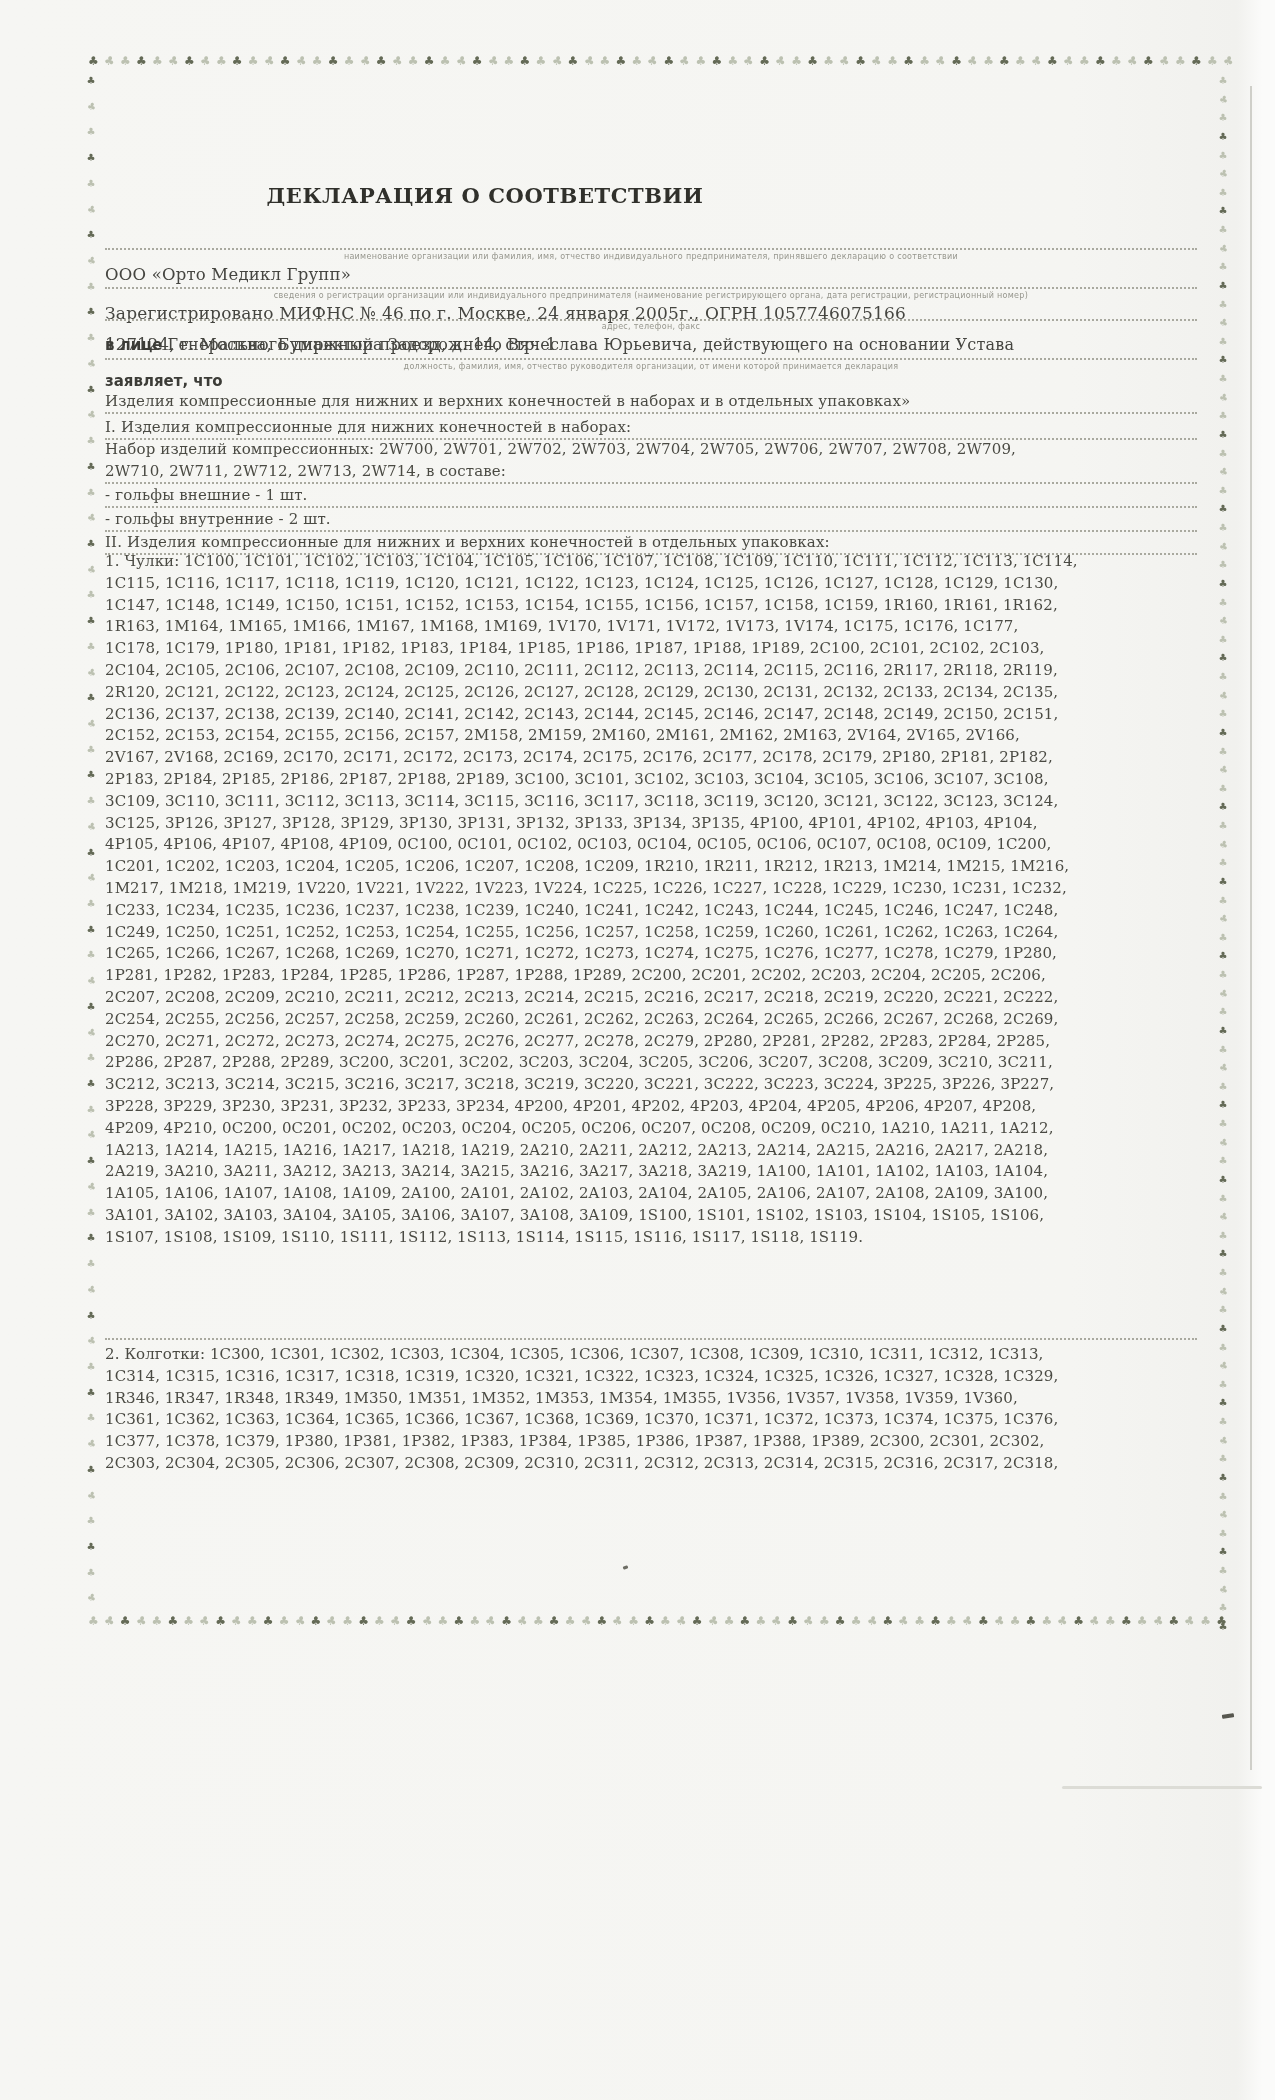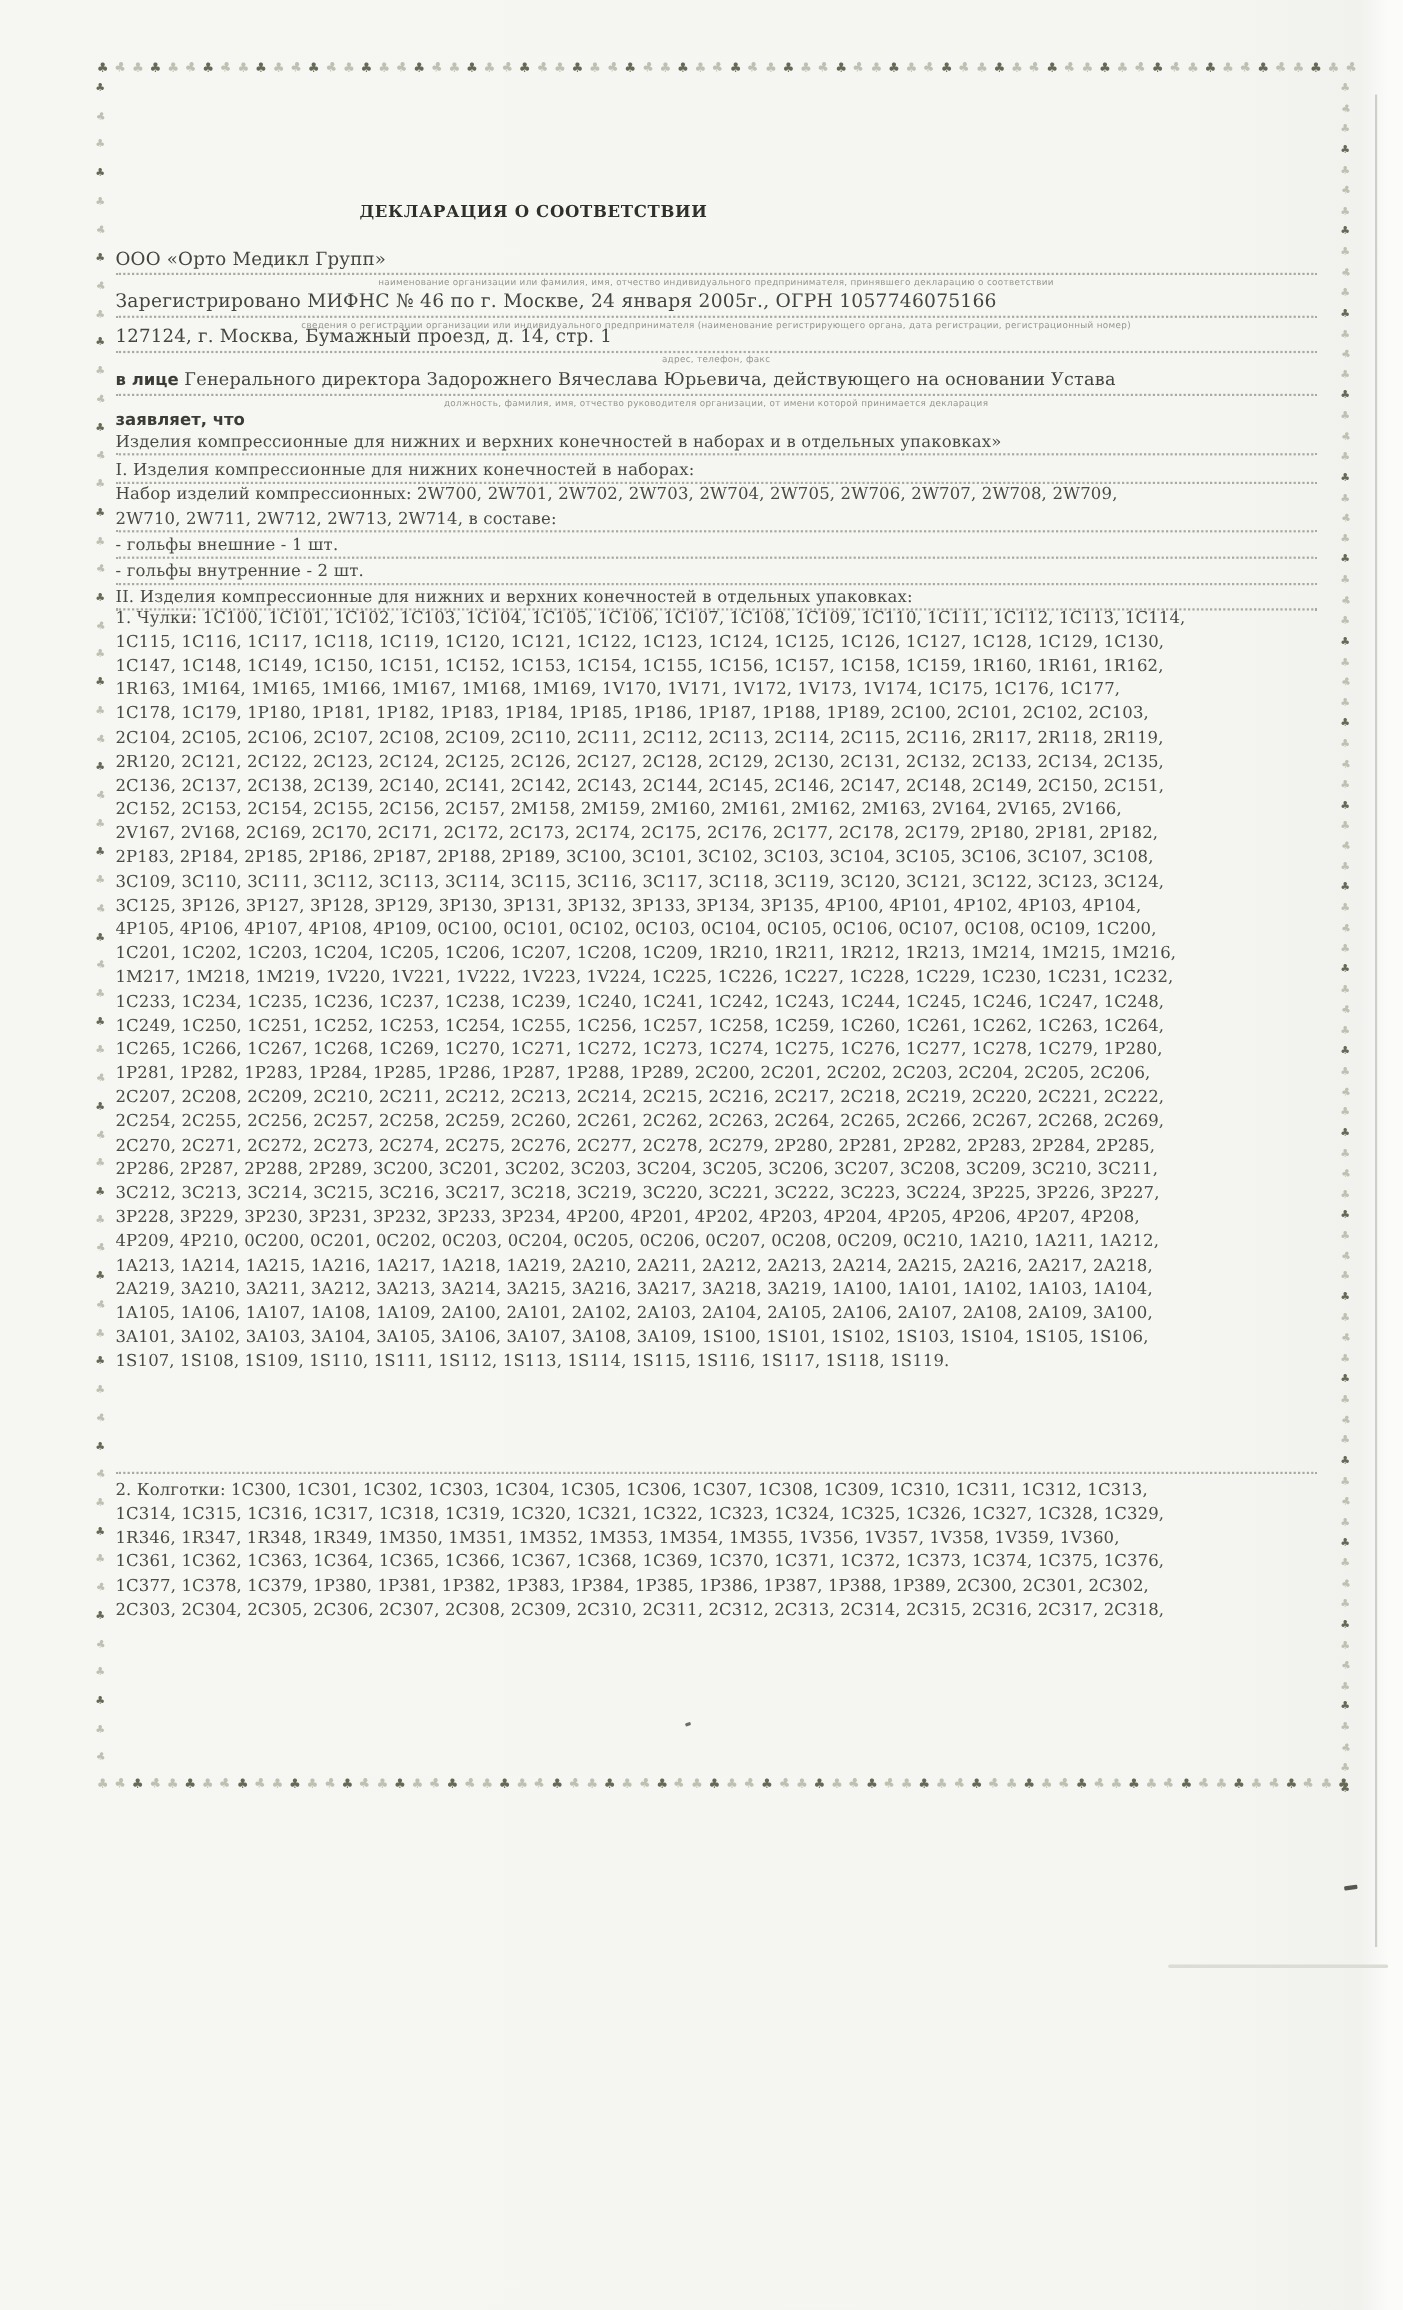--- a/index.html
+++ b/index.html
@@ -10,23 +10,23 @@
   
   .border{position:absolute;display:flex;justify-content:space-between;align-items:center;pointer-events:none;}
   .border-top{left:88px;top:50px;width:1146px;height:22px;}
   .border-bottom{left:88px;top:1610px;width:1140px;height:22px;}
   .border-left{left:82px;top:76px;width:18px;height:1528px;flex-direction:column;}
   .border-right{left:1214px;top:76px;width:18px;height:1556px;flex-direction:column;}
   .orn{font-family:"DejaVu Sans",sans-serif;font-size:12px;line-height:1;}
   .border-left .orn,.border-right .orn{font-size:10px;}
   
   .abs{position:absolute;}
-  .title{left:105px;top:183px;width:760px;text-align:center;font-size:15px;font-weight:bold;
+  .title{left:105px;top:183px;width:760px;text-align:center;font-size:21px;font-weight:bold;
          letter-spacing:0.6px;color:#30302b;}
-  .val{font-size:16.5px;color:#454540;letter-spacing:0.2px;white-space:nowrap;}
+  .val{font-size:16.5px;color:#454540;letter-spacing:0.2px;white-space:nowrap;margin-top:39px;}
   .body-line{font-size:15px;color:#4a4a43;letter-spacing:0.15px;white-space:nowrap;}
   .bold-label{font-family:"DejaVu Sans",sans-serif;font-weight:bold;font-size:15px;color:#3c3c37;}
   .rule{border-bottom:2px dotted #a9a99f;height:0;}
   .caption{font-family:"DejaVu Sans",sans-serif;font-size:8px;color:#96968d;text-align:center;
            letter-spacing:0.3px;white-space:nowrap;overflow:hidden;}
   .list{line-height:21.8px;}
   .list .code-line{font-size:15px;color:#4a4a43;letter-spacing:0.1px;white-space:nowrap;}
   
   .edge-line{left:1250px;top:86px;width:2px;height:1684px;background:#cfcfc9;}
   .shadow-br{left:1062px;top:1786px;width:200px;height:3px;background:#dcdcd6;border-radius:2px;}

